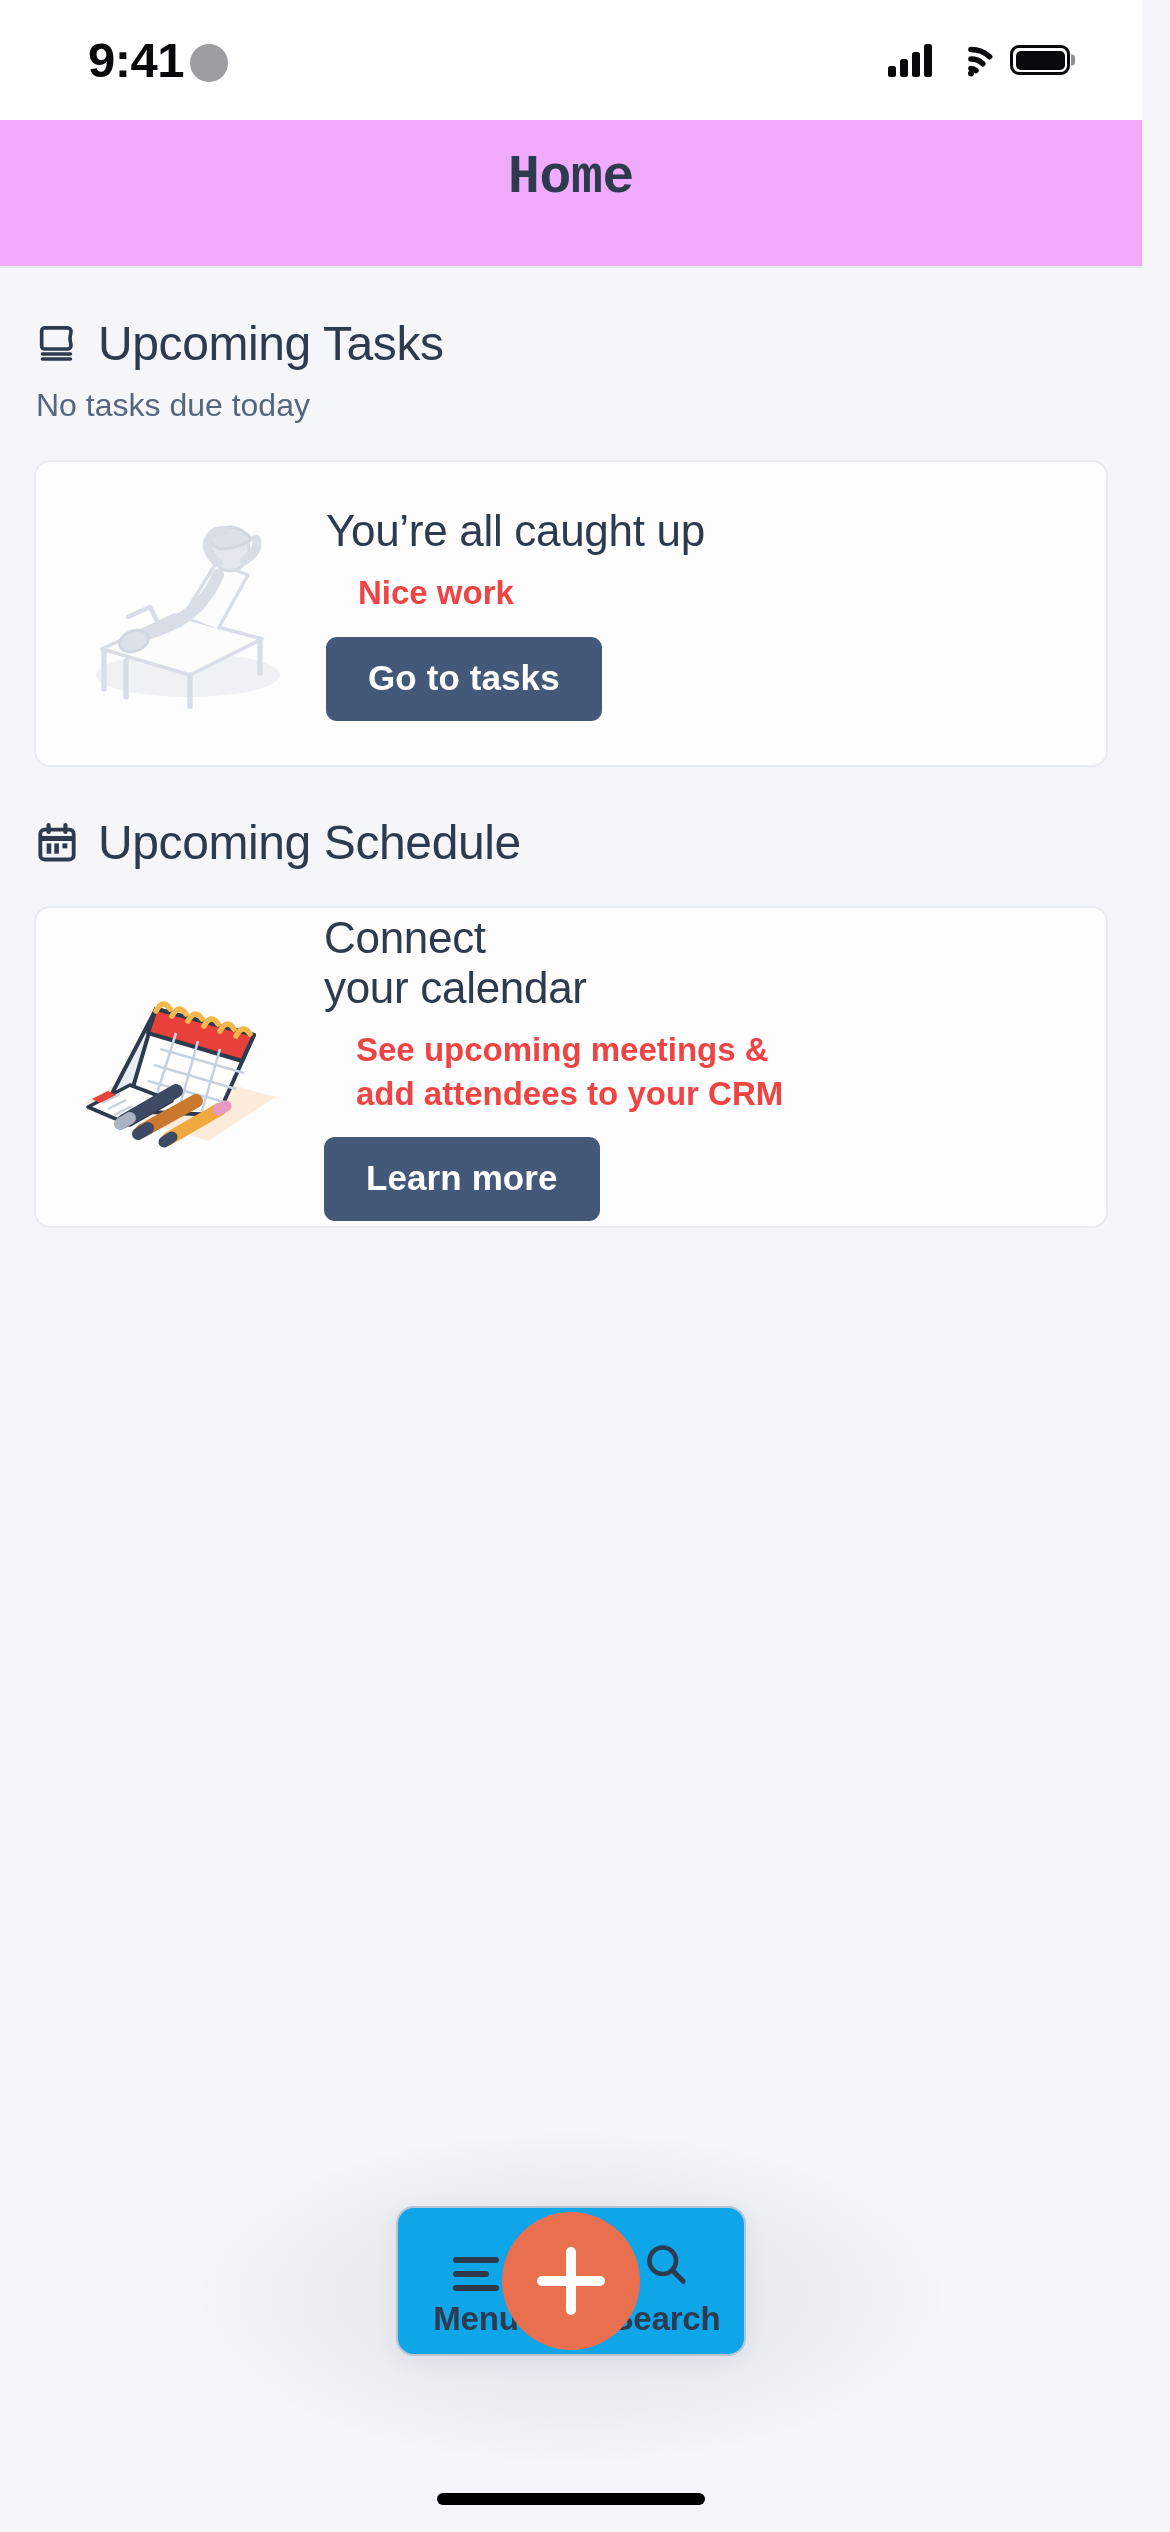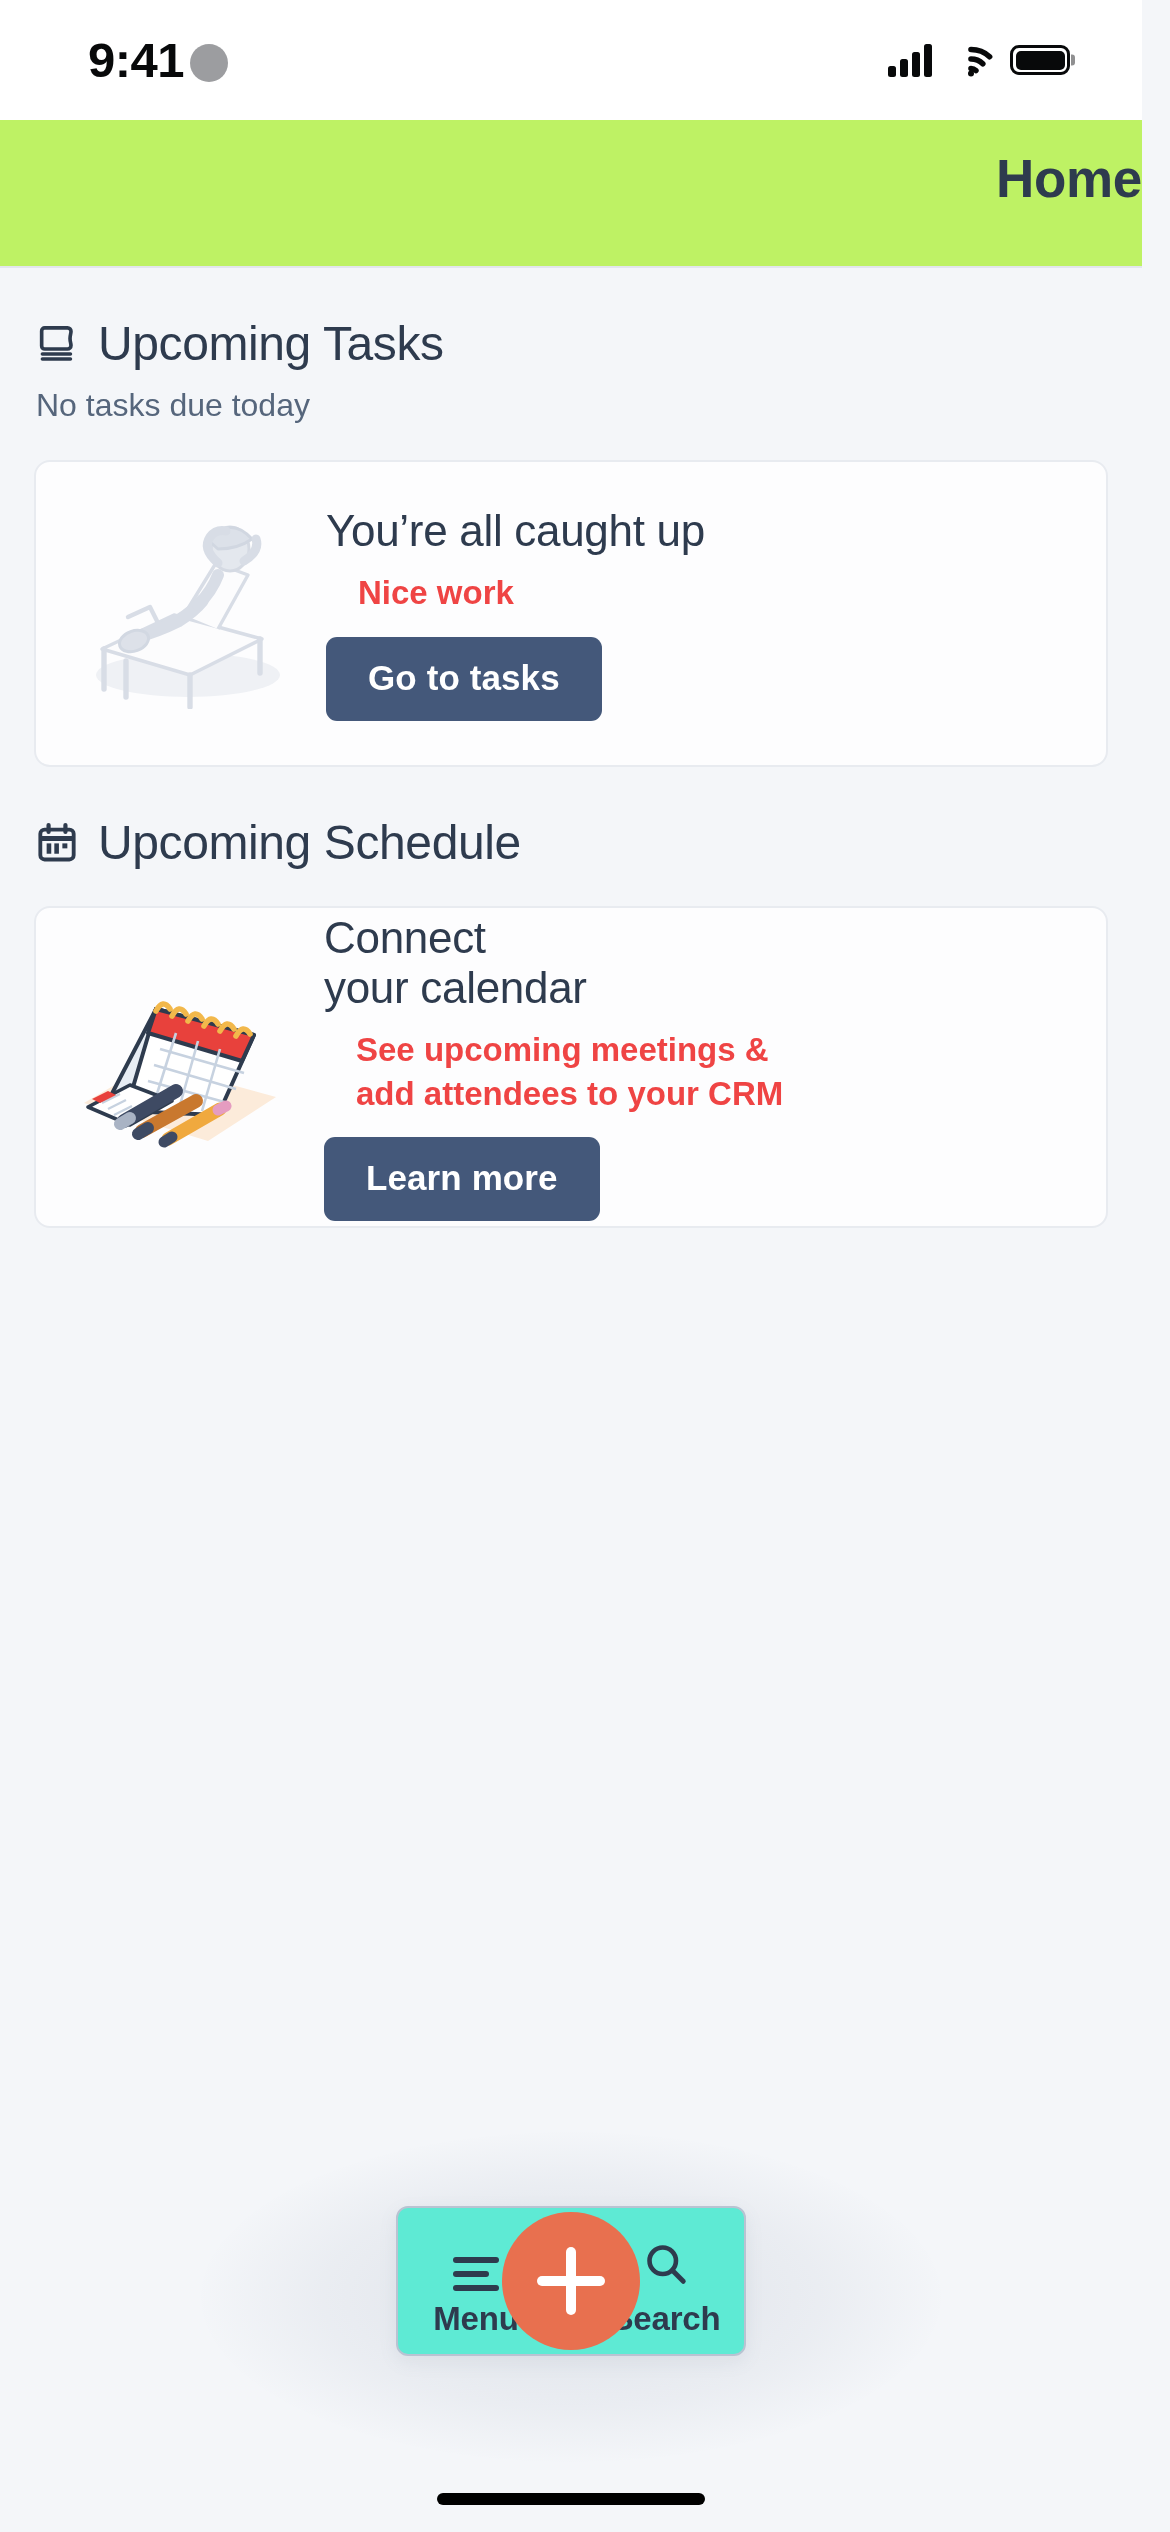--- a/index.html
+++ b/index.html
@@ -108,27 +108,28 @@
     width: 100%;
     height: 100%;
     background: #08090A;
     border-radius: 5px;
   }
 
   
   .nav-bar {
     position: relative;
     height: 148px;
-    background: #bef264;
+    background: #f0abfc;
     border-bottom: 2px solid #E3E6EC;
     display: flex;
     align-items: flex-start;
-    justify-content: flex-end;
+    justify-content: center;
     padding-top: 28px;
     flex: 0 0 auto;
+    font-family: Liberation Mono, monospace;
   }
 
   .nav-title {
     font-size: 53px;
     font-weight: 600;
     color: #2E3B4E;
     letter-spacing: -0.3px;
   }
 
   
@@ -241,23 +242,23 @@
     background: radial-gradient(ellipse at center, rgba(190,197,210,0.40) 0%, rgba(190,197,210,0.18) 48%, rgba(190,197,210,0) 72%);
   }
 
   .toolbar {
     position: absolute;
     left: 50%;
     transform: translateX(-50%);
     bottom: 176px;
     width: 350px;
     height: 150px;
-    background: #5eead4;
+    background: #0ea5e9;
     border: 2px solid #B9C3D2;
-    border-radius: 12px;
+    border-radius: 18px;
     display: flex;
     align-items: flex-end;
     justify-content: space-between;
     padding: 0 22px 16px;
     pointer-events: auto;
     box-shadow: 0 6px 18px rgba(110,125,150,0.10);
   }
 
   .tool-item {
     display: flex;

